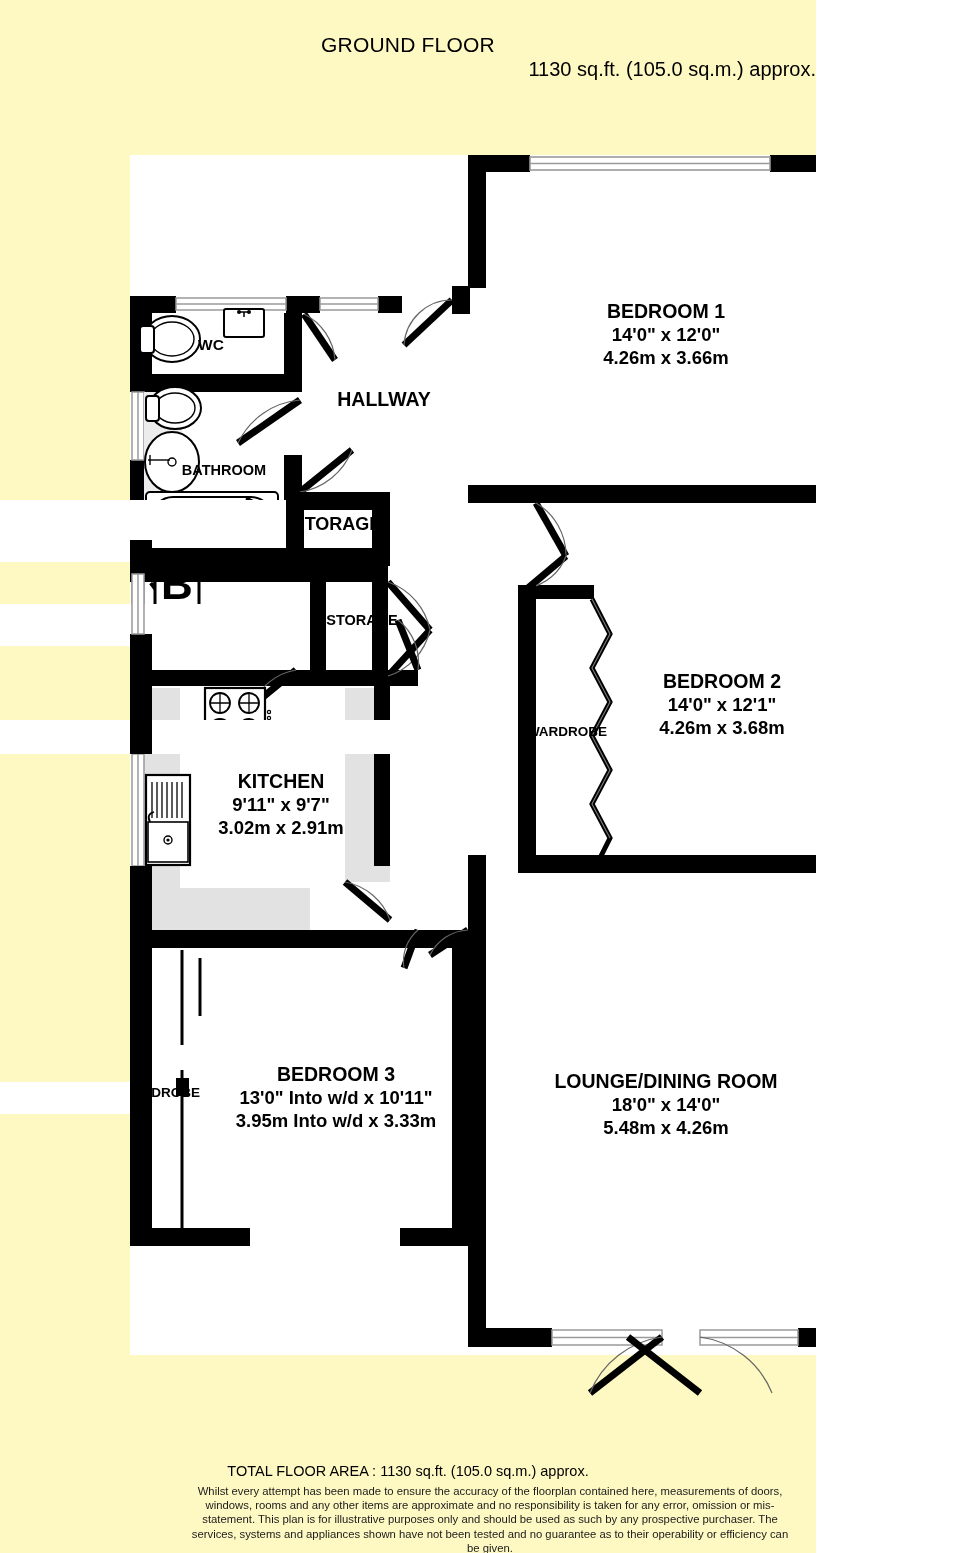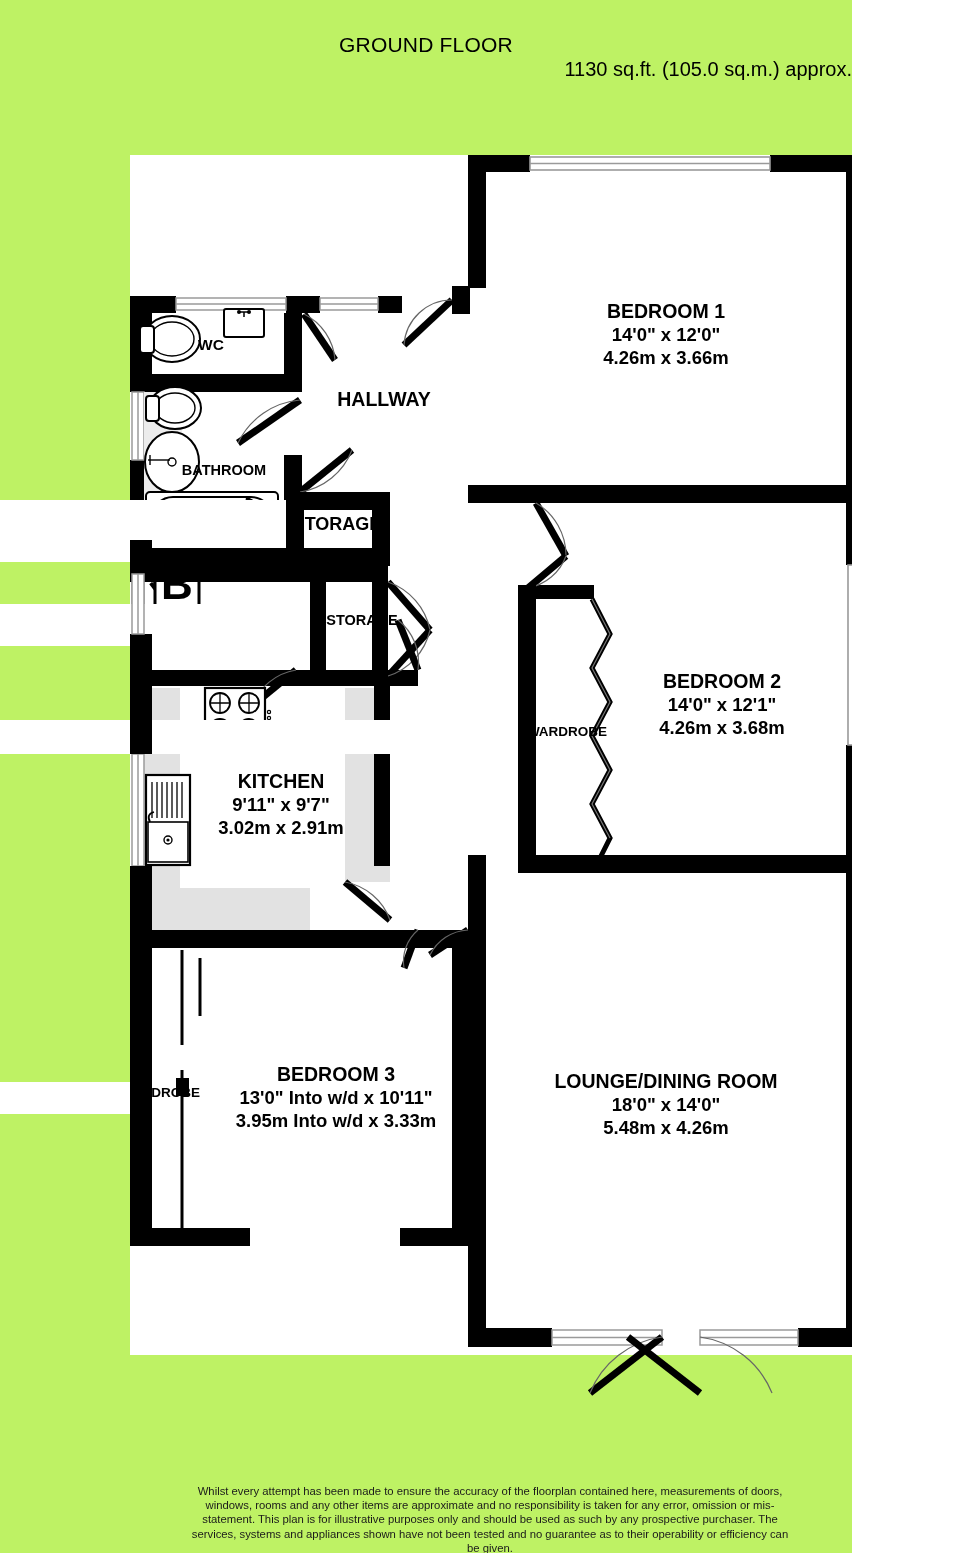--- a/index.html
+++ b/index.html
@@ -1,17 +1,17 @@
 <!DOCTYPE html>
 <html><head>
 <meta charset="utf-8">
 <style>
   html,body{margin:0;padding:0;background:#ffffff;}
   body{width:980px;height:1553px;font-family:"Liberation Sans",sans-serif;color:#000;}
-  #page{position:relative;width:816px;height:1553px;overflow:hidden;background:#bef264;padding-left:36px;}
+  #page{position:relative;width:816px;height:1553px;overflow:hidden;background:#fef9c3;}
   .hdr{position:absolute;left:0;right:0;text-align:center;}
   #title{top:33px;font-size:21px;letter-spacing:.2px;}
   #subtitle{top:58px;font-size:20px;text-align:right;}
   #plan{position:absolute;left:0;top:0;width:980px;height:1553px;}
   #ftot{top:1463px;font-size:14.5px;}
   #fdisc{position:absolute;left:190px;top:1484px;width:600px;text-align:center;font-size:11.3px;line-height:14.2px;color:#1a1a1a;}
   #fmade{position:absolute;left:0;right:0;top:1535px;text-align:center;font-size:11.8px;}
   .rl{font-weight:bold;text-anchor:middle;}
 </style>
 </head>
@@ -396,15 +396,16 @@
       <rect x="518" y="585" width="18" height="280"></rect>
       <rect x="130" y="866" width="22" height="380"></rect>
     </g>
     <g>
       <rect x="132" y="574" width="12" height="60" fill="#ffffff" stroke="#9a9a9a" stroke-width="1.5"></rect>
       <line x1="138" y1="574" x2="138" y2="634" stroke="#9a9a9a" stroke-width="1.5"></line>
     </g>
 
   </svg>
 
+  <div class="hdr" id="ftot">TOTAL FLOOR AREA : 1130 sq.ft. (105.0 sq.m.) approx.</div>
   <div id="fdisc">Whilst every attempt has been made to ensure the accuracy of the floorplan contained here, measurements of doors, windows, rooms and any other items are approximate and no responsibility is taken for any error, omission or mis-statement. This plan is for illustrative purposes only and should be used as such by any prospective purchaser. The services, systems and appliances shown have not been tested and no guarantee as to their operability or efficiency can be given.</div>
 
 </div>
 
 </body></html>

